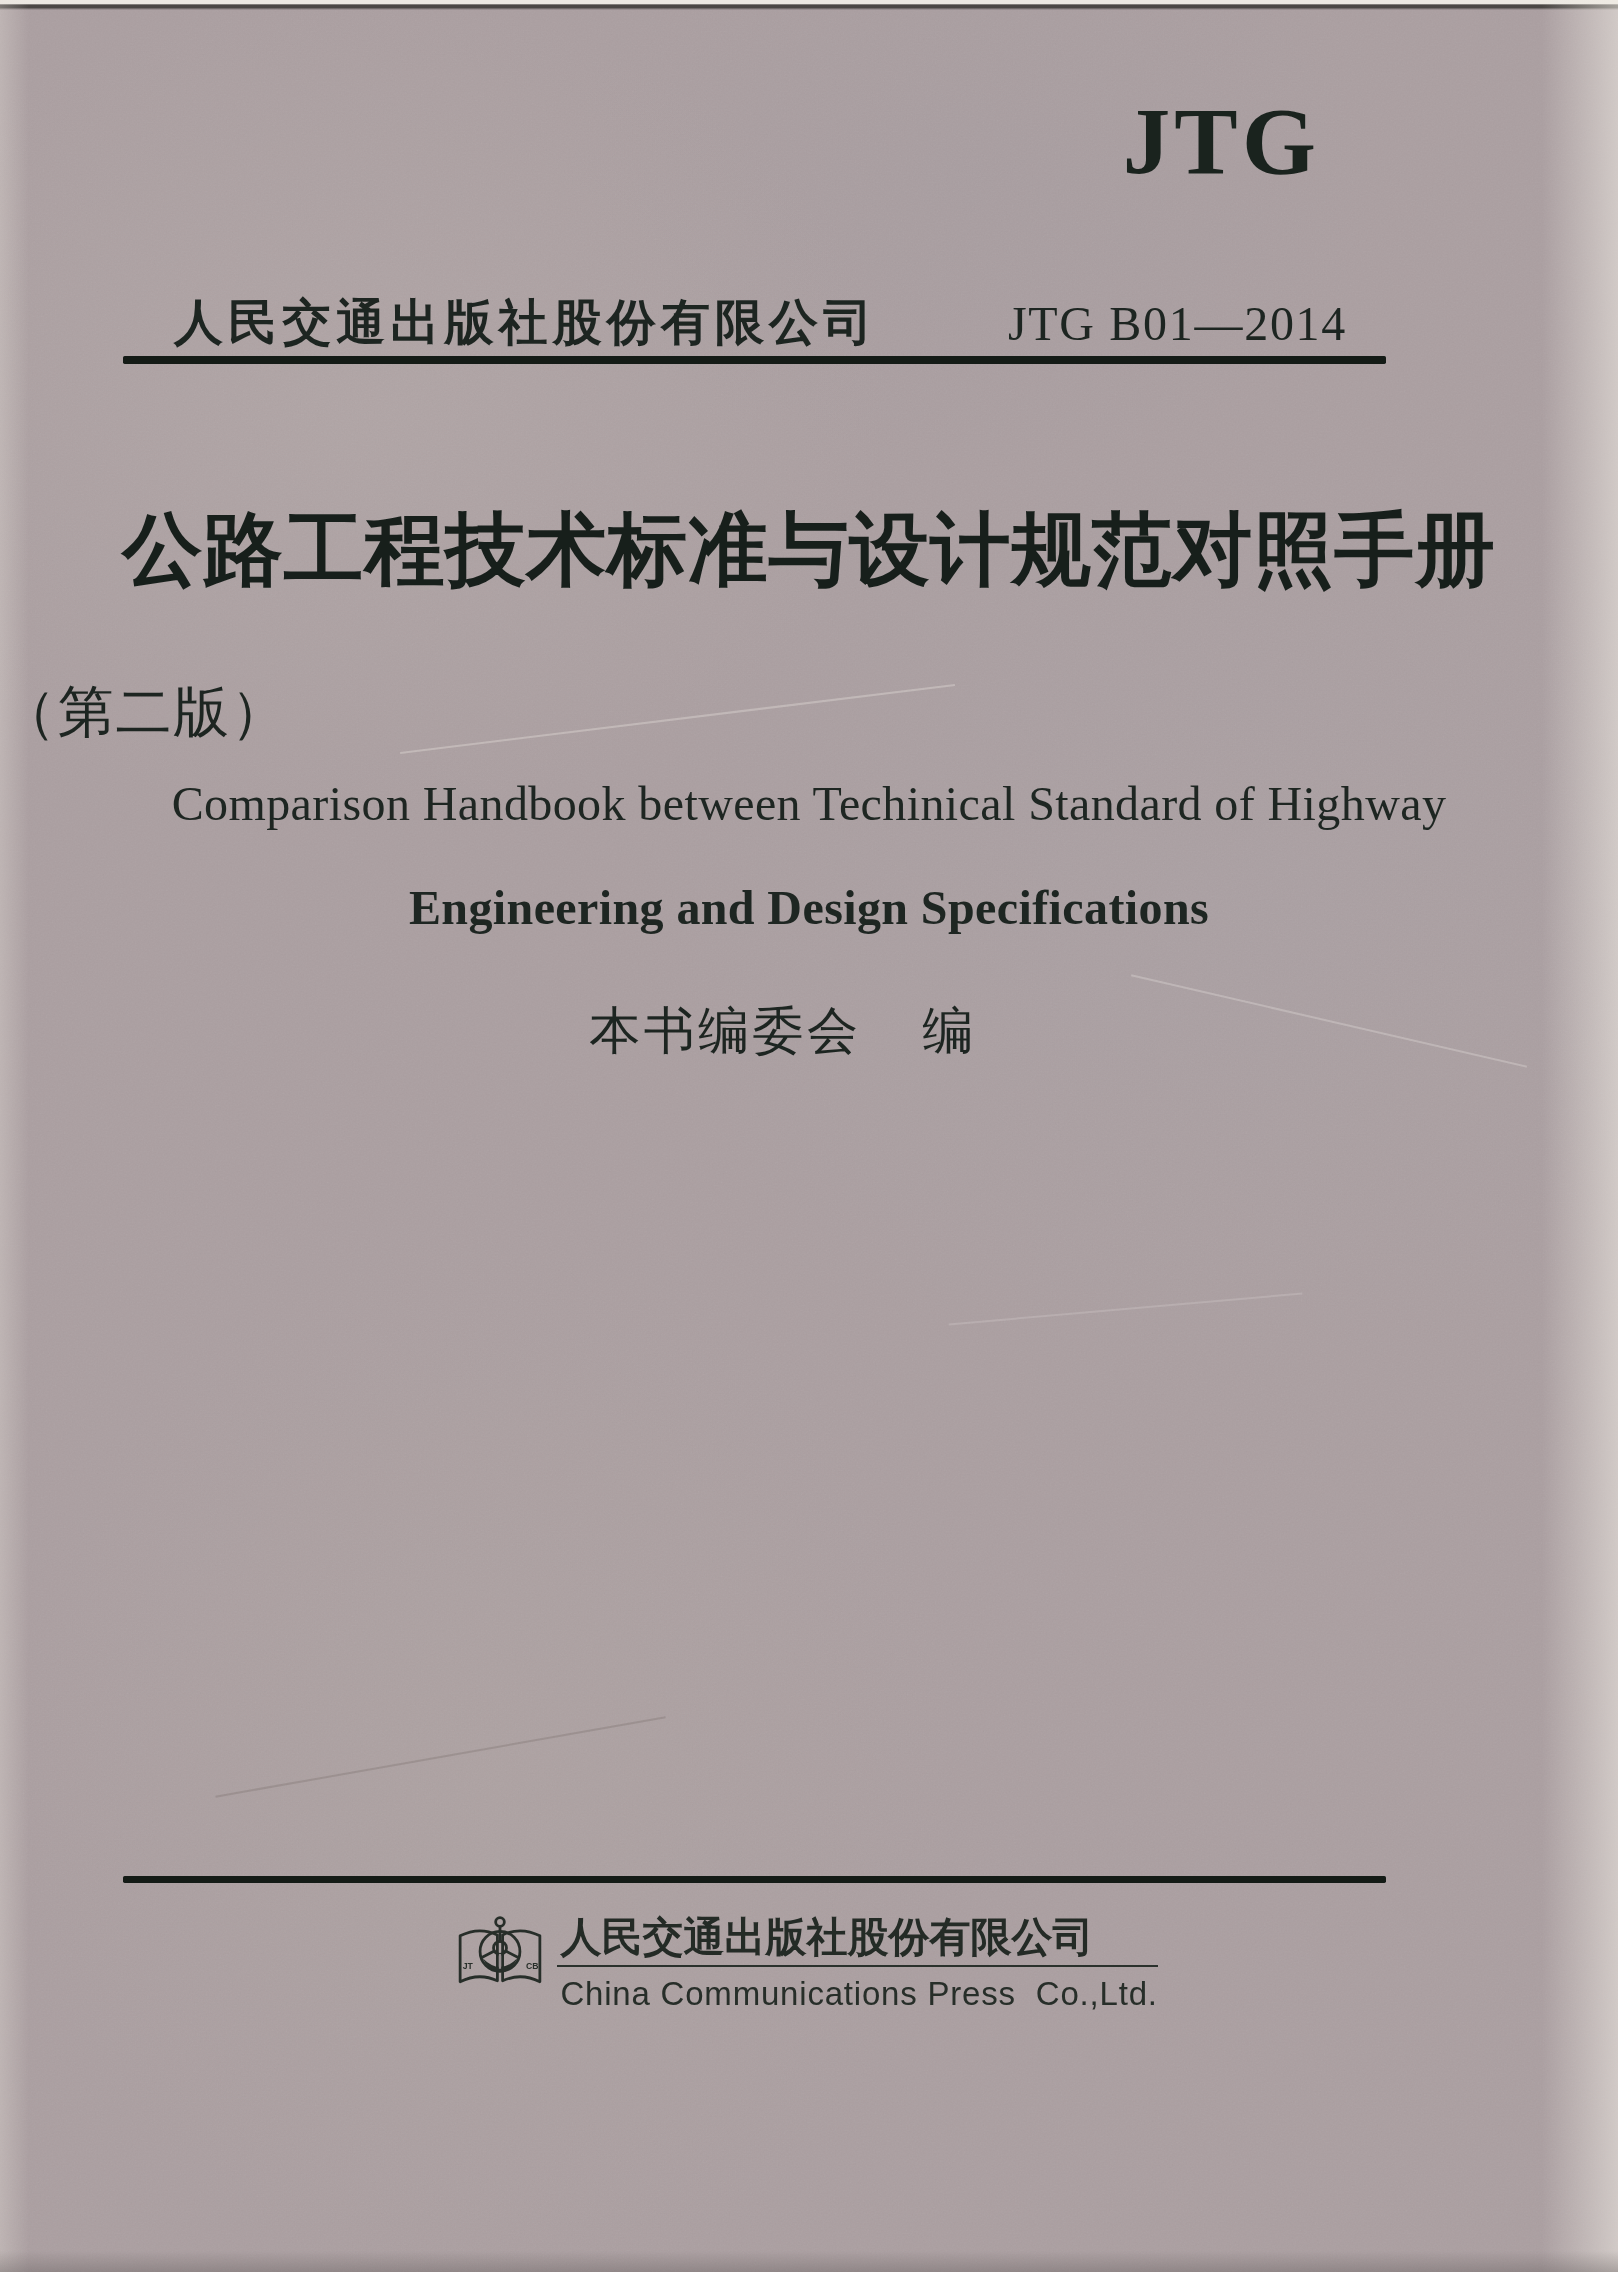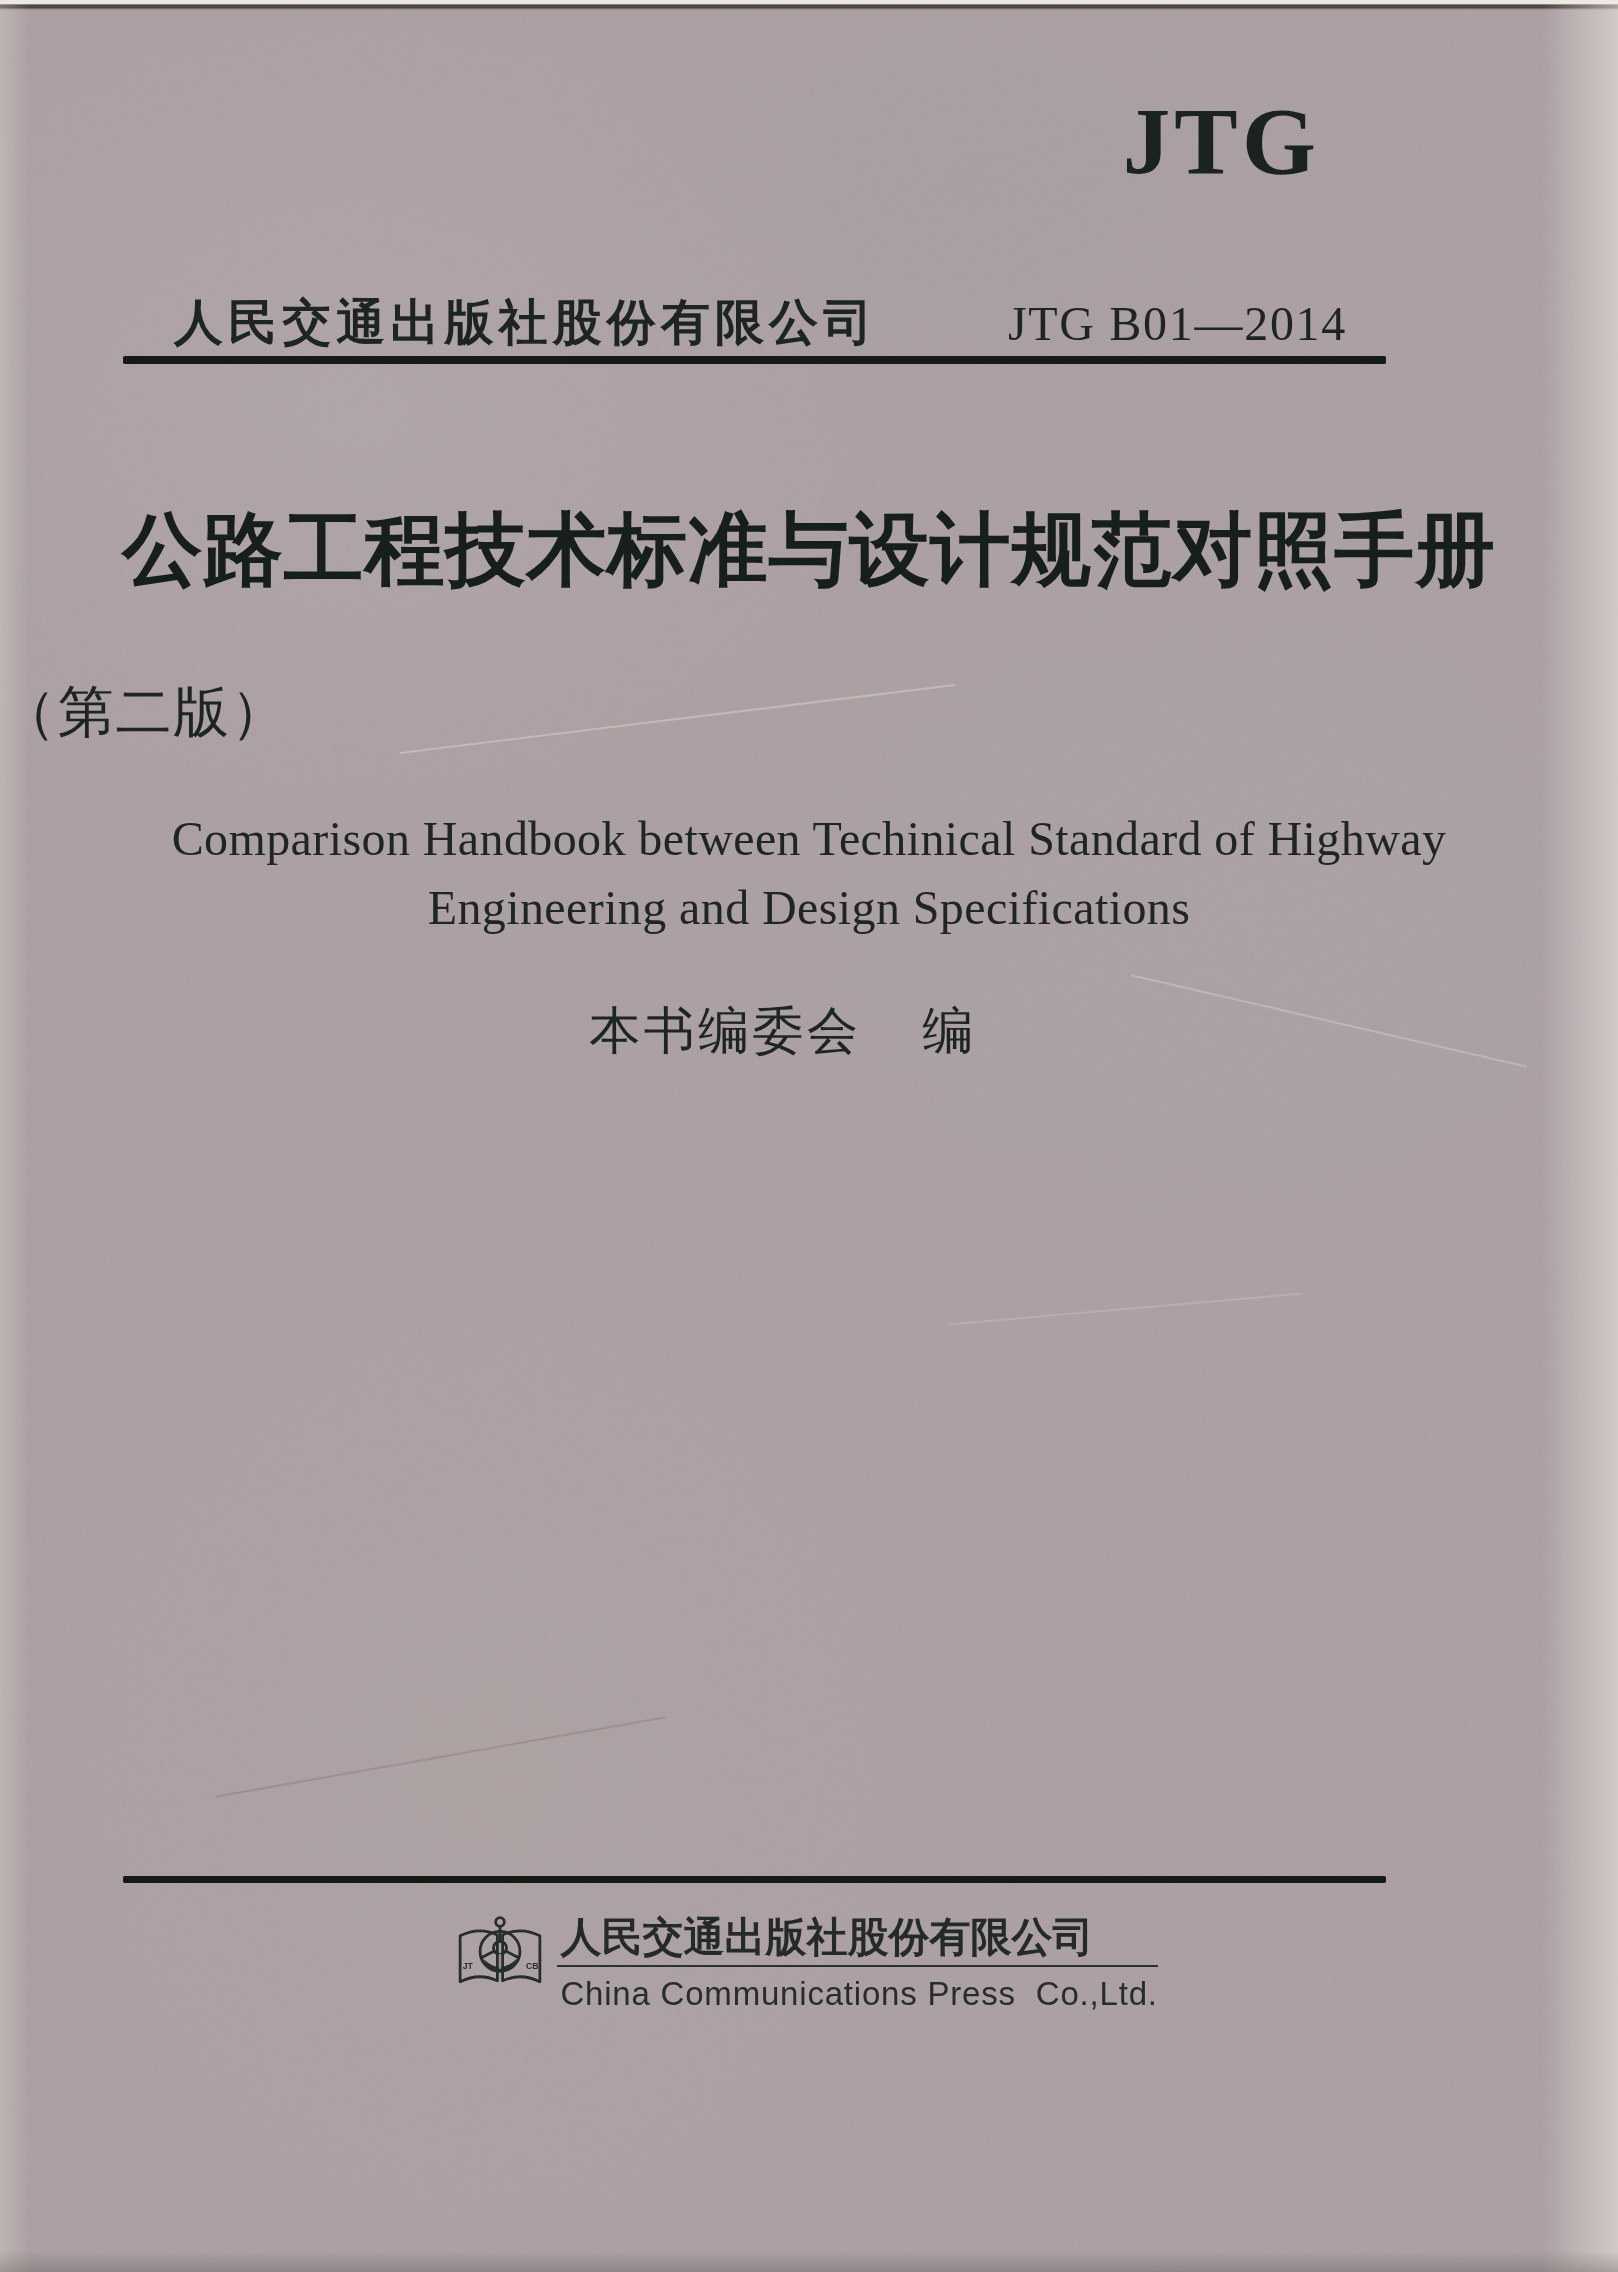--- a/index.html
+++ b/index.html
@@ -59,22 +59,22 @@
     font-size:80px;letter-spacing:0.8px;line-height:1.15;
     color:#171f1b;white-space:nowrap;
   }
   .edition{
     position:absolute;top:675px;left:0;right:47px;
     text-align:left;font-size:56px;letter-spacing:1.7px;
     color:#1d2521;white-space:nowrap;
   }
   .en-title{position:absolute;left:0;right:0;text-align:center;
     font-size:48px;color:#1e2622;white-space:nowrap;letter-spacing:0.4px;}
-  .en-title.line1{top:811px;}
-  .en-title.line2{top:880px;}
+  .en-title.line1{top:776px;}
+  .en-title.line2{top:880px;font-weight:bold;}
   .editor-line{
     position:absolute;top:997px;left:16px;right:68px;text-align:center;
     font-size:51px;color:#1d2521;white-space:nowrap;letter-spacing:3.4px;
   }
   .editor-suffix{margin-left:61px;}
 
   .publisher{position:absolute;top:1915px;left:455px;display:flex;align-items:flex-start;}
   .publisher .logo{width:90px;height:78px;flex:0 0 auto;}
   .publisher .textcol{margin-left:12px;display:inline-block;}
   .pub-cn{

